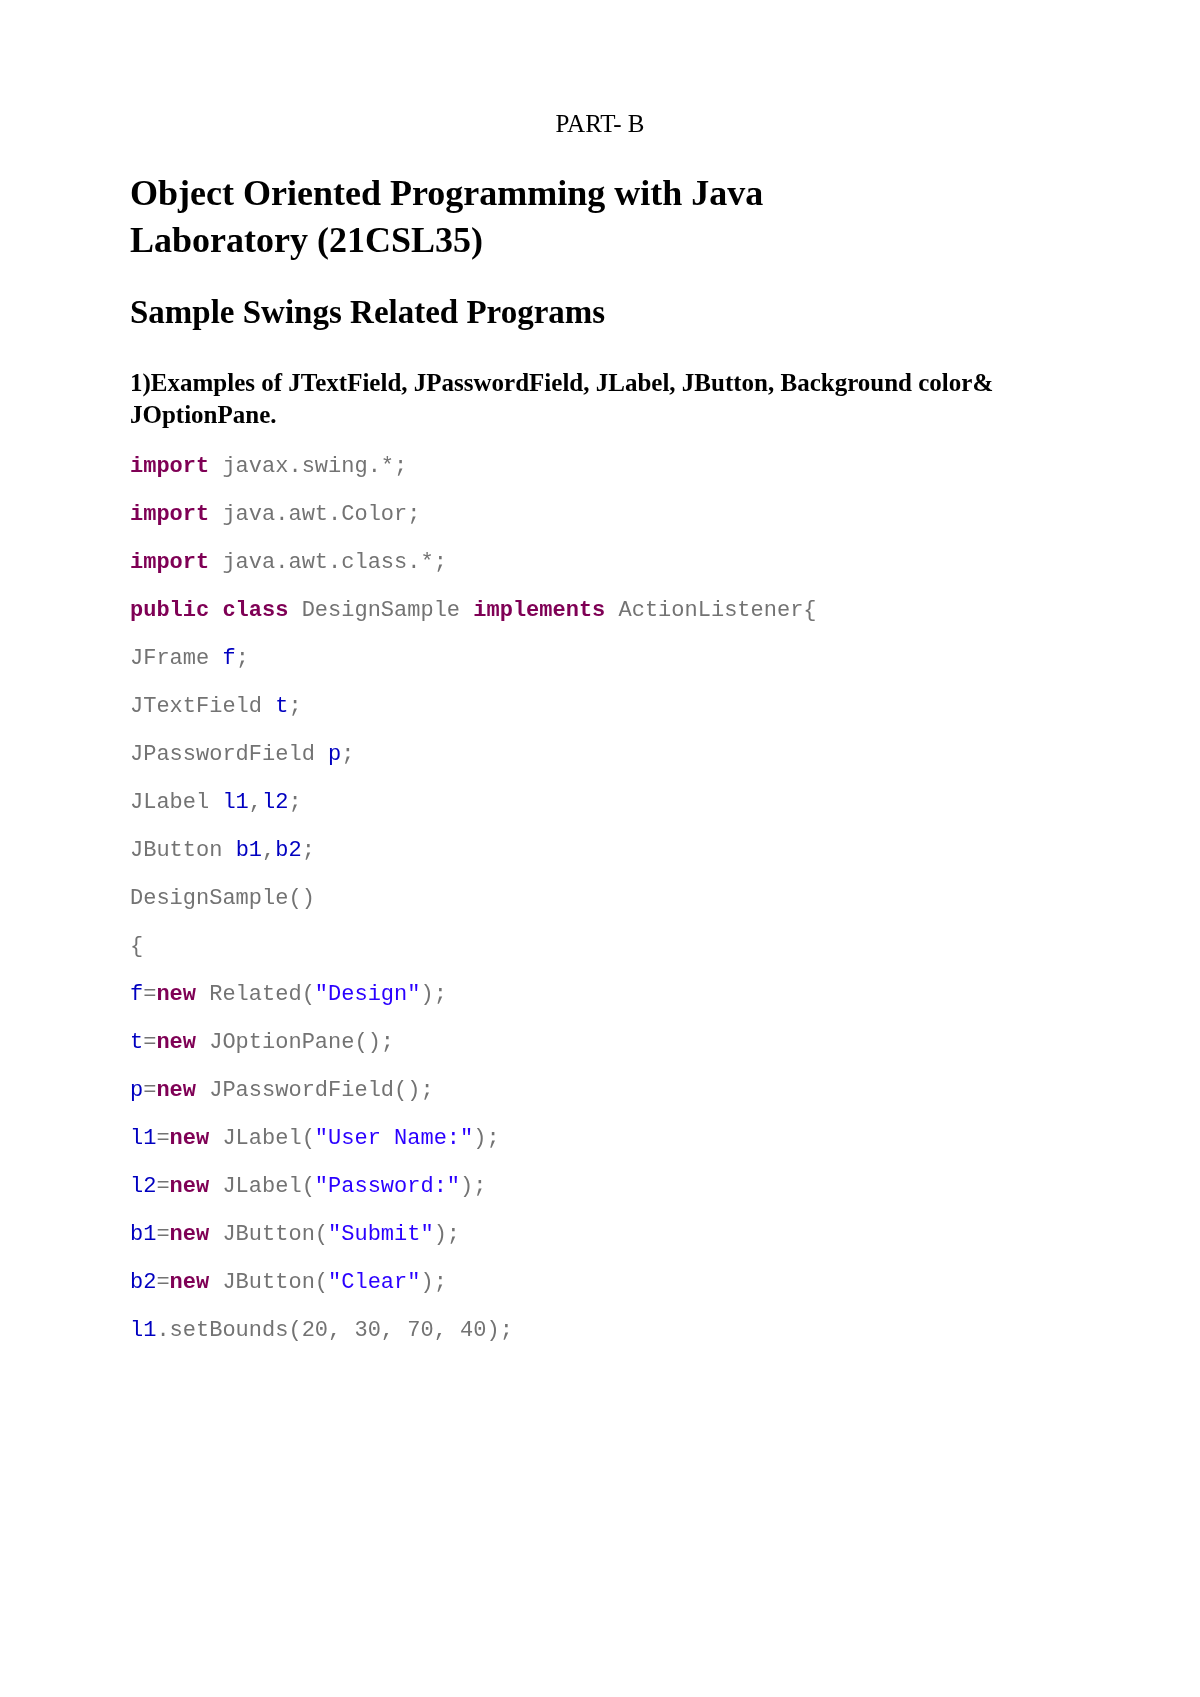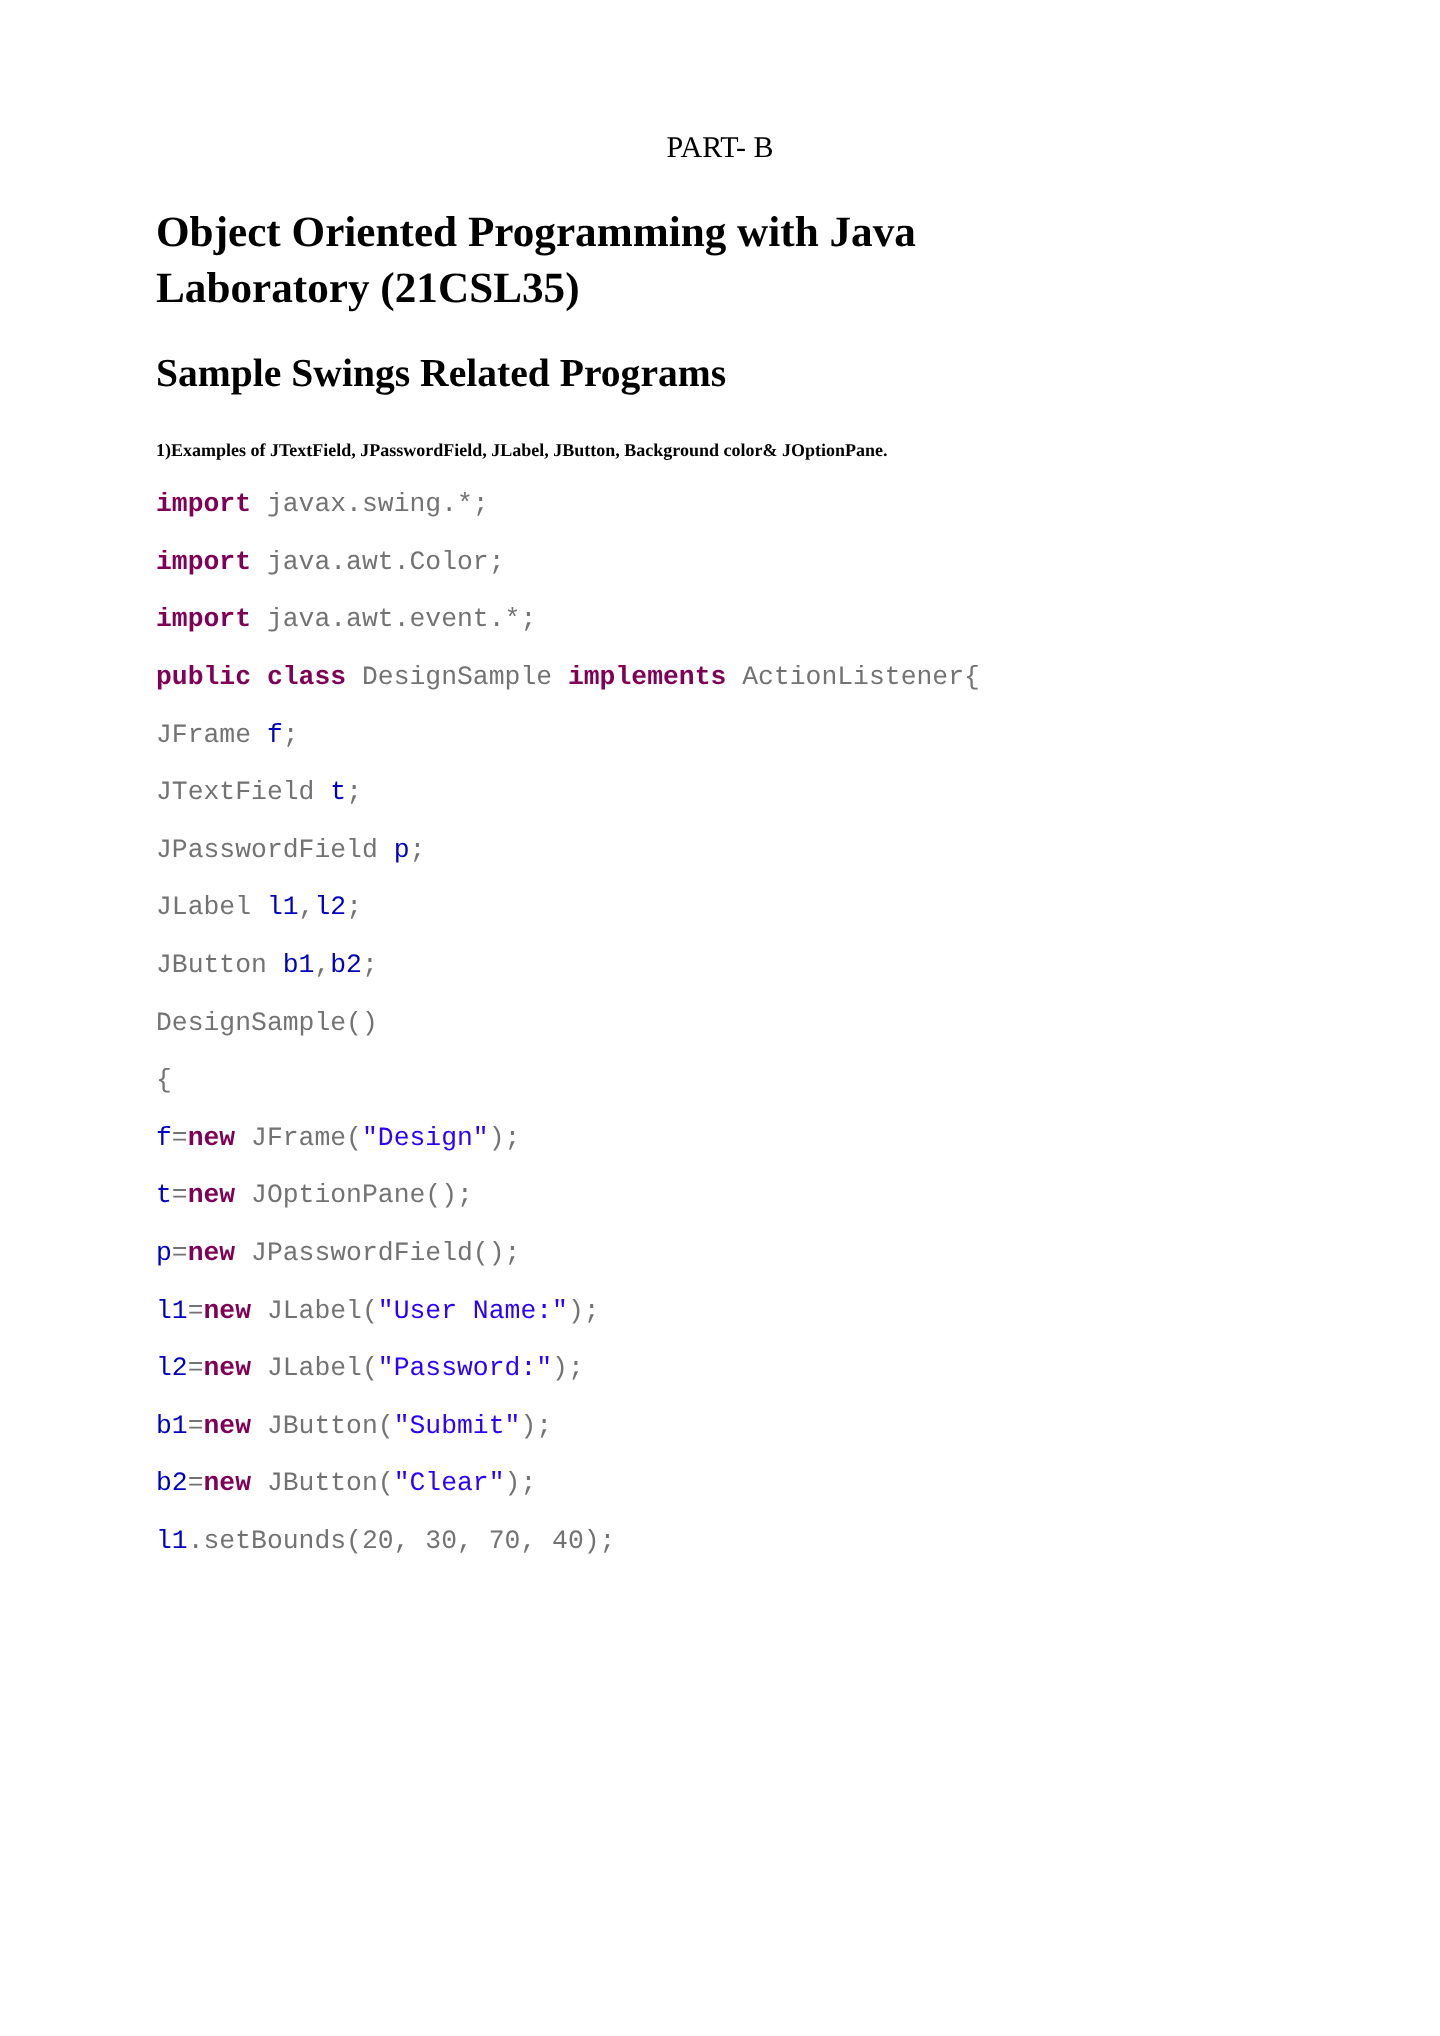--- a/index.html
+++ b/index.html
@@ -27,21 +27,21 @@
       text-align: left;
       line-height: 1.3;
       margin-bottom: 30px;
     }
     .heading-subtitle {
       font-size: 33px;
       font-weight: bold;
       margin-bottom: 36px;
     }
     .paragraph-label {
-      font-size: 15px;
+      font-size: 25px;
       font-weight: bold;
       line-height: 1.3;
       margin-bottom: 24px;
     }
     .code-block {
       font-family: "Courier New", Courier, monospace;
       font-size: 22px;
       line-height: 1.0;
     }
     .code-line {
@@ -63,30 +63,30 @@
   <span>Laboratory (21CSL35)</span>
 </div>
 
 <div class="heading-subtitle">Sample Swings Related Programs</div>
 
 <div class="paragraph-label">1)Examples of JTextField, JPasswordField, JLabel, JButton, Background color&amp; JOptionPane.</div>
 
 <div class="code-block" id="code-container">
     <div class="code-line"><span class="kw">import</span><span class="plain"> javax.swing.*;</span></div>
     <div class="code-line"><span class="kw">import</span><span class="plain"> java.awt.Color;</span></div>
-    <div class="code-line"><span class="kw">import</span><span class="plain"> java.awt.event.*;</span></div>
+    <div class="code-line"><span class="kw">import</span><span class="plain"> java.awt.class.*;</span></div>
     <div class="code-line"><span class="kw">public</span><span class="plain"> </span><span class="kw">class</span><span class="plain"> DesignSample </span><span class="kw">implements</span><span class="plain"> ActionListener{</span></div>
     <div class="code-line"><span class="plain">JFrame </span><span class="var">f</span><span class="plain">;</span></div>
     <div class="code-line"><span class="plain">JTextField </span><span class="var">t</span><span class="plain">;</span></div>
     <div class="code-line"><span class="plain">JPasswordField </span><span class="var">p</span><span class="plain">;</span></div>
     <div class="code-line"><span class="plain">JLabel </span><span class="var">l1</span><span class="plain">,</span><span class="var">l2</span><span class="plain">;</span></div>
     <div class="code-line"><span class="plain">JButton </span><span class="var">b1</span><span class="plain">,</span><span class="var">b2</span><span class="plain">;</span></div>
     <div class="code-line"><span class="plain">DesignSample()</span></div>
     <div class="code-line"><span class="plain">{</span></div>
-    <div class="code-line"><span class="var">f</span><span class="plain">=</span><span class="kw">new</span><span class="plain"> JFrame(</span><span class="str">"Design"</span><span class="plain">);</span></div>
+    <div class="code-line"><span class="var">f</span><span class="plain">=</span><span class="kw">new</span><span class="plain"> Related(</span><span class="str">"Design"</span><span class="plain">);</span></div>
     <div class="code-line"><span class="var">t</span><span class="plain">=</span><span class="kw">new</span><span class="plain"> JOptionPane();</span></div>
     <div class="code-line"><span class="var">p</span><span class="plain">=</span><span class="kw">new</span><span class="plain"> JPasswordField();</span></div>
     <div class="code-line"><span class="var">l1</span><span class="plain">=</span><span class="kw">new</span><span class="plain"> JLabel(</span><span class="str">"User Name:"</span><span class="plain">);</span></div>
     <div class="code-line"><span class="var">l2</span><span class="plain">=</span><span class="kw">new</span><span class="plain"> JLabel(</span><span class="str">"Password:"</span><span class="plain">);</span></div>
     <div class="code-line"><span class="var">b1</span><span class="plain">=</span><span class="kw">new</span><span class="plain"> JButton(</span><span class="str">"Submit"</span><span class="plain">);</span></div>
     <div class="code-line"><span class="var">b2</span><span class="plain">=</span><span class="kw">new</span><span class="plain"> JButton(</span><span class="str">"Clear"</span><span class="plain">);</span></div>
     <div class="code-line"><span class="var">l1</span><span class="plain">.setBounds(20, 30, 70, 40);</span></div>
   </div>
 
 </body></html>

